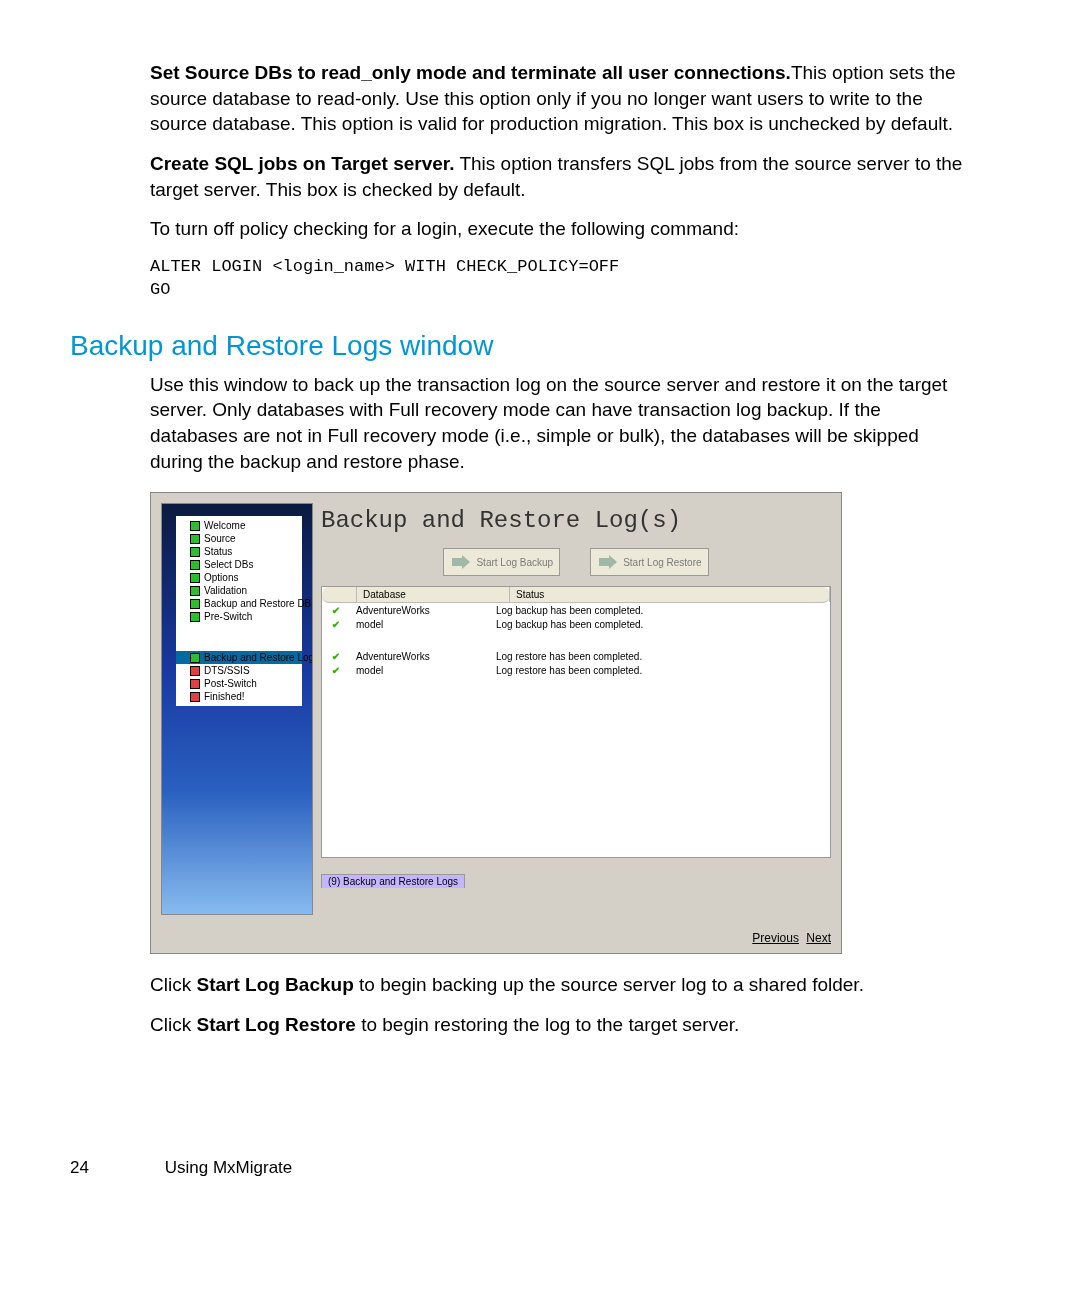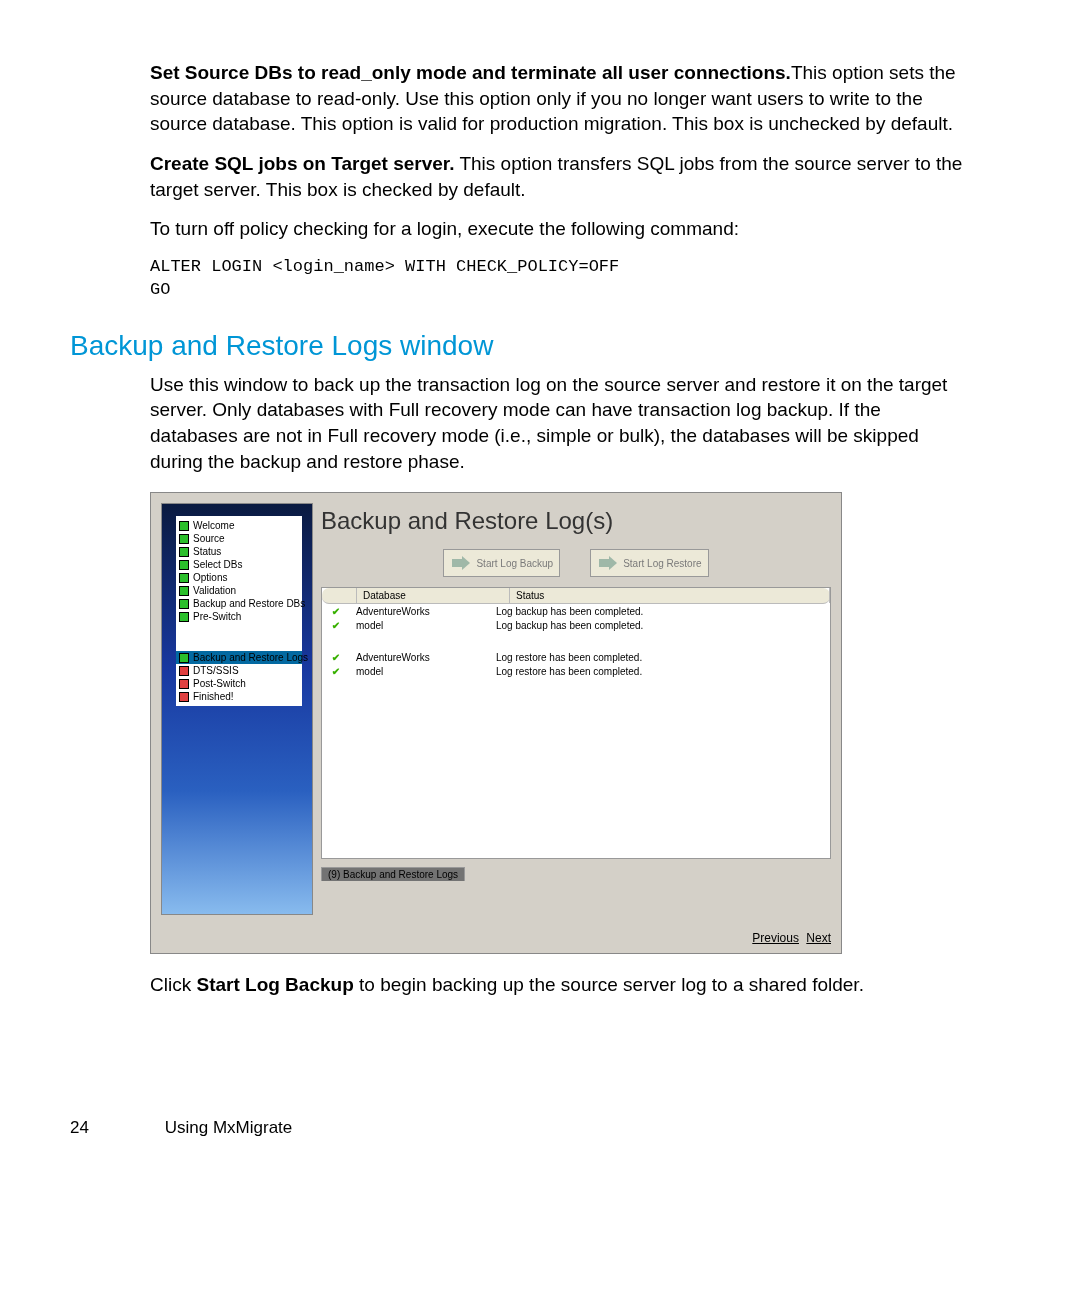--- a/index.html
+++ b/index.html
@@ -80,31 +80,31 @@
   }
   .navlist {
     background: #fff;
     margin: 12px 10px 0 14px;
     padding: 3px 0;
     font-size: 10px;
   }
   .navitem {
     display: flex;
     align-items: center;
-    padding: 1px 4px 1px 3px;
+    padding: 1px 4px 1px 14px;
     white-space: nowrap;
   }
   .navitem.sel { background: #0369a1; margin-top: 28px; }
   .sq { width: 8px; height: 8px; border:1px solid #000; margin-right: 4px; flex:0 0 auto; }
   .sq.g { background: #2bbf2b; }
   .sq.r { background: #e04040; }
 
   .mainpanel { flex: 1; display:flex; flex-direction:column; }
   .main-title {
-    font-family: Liberation Sans, sans-serif;
+    font-family: Liberation Mono, monospace;
     font-size: 24px;
     color: #333;
     padding: 4px 0 8px 0;
   }
   .btnrow { display:flex; justify-content:center; gap:30px; padding: 6px 0 10px 0; }
   .bigbtn {
     display:flex; align-items:center;
     border: 1px solid #999; background:#ece9d8;
     padding: 2px 6px; color:#7a7a7a; font-size:10px;
     height: 22px;
@@ -132,24 +132,24 @@
   .col-db  { width: 140px; }
   .col-st  { flex:1; }
   .lv-body { flex:1; overflow:hidden; }
   .lv-row { display:flex; padding: 0 0; font-size:10px; height:14px; align-items:center; }
   .lv-row .c-ico { width: 28px; text-align:center; color:#2bbf2b; }
   .lv-row .c-db  { width: 140px; padding-left:6px; }
   .lv-row .c-st  { flex:1; }
   .tick { color:#38b000; font-weight:bold; }
 
   .tab {
-    margin-top: 8px;
+    margin-top: 16px;
     display:inline-block;
     border:1px solid #999; border-bottom:none;
-    background:#737373; padding:1px 6px; font-size:10px;
+    background:#c4b5fd; padding:1px 6px; font-size:10px;
   }
   .footerbar {
     text-align: right;
     padding: 6px 10px 8px 0;
     font-size: 12px;
   }
   .footerbar a { color:#000; text-decoration: underline; margin-left: 4px; }
 
   .pagefoot {
     margin-top: 120px;
@@ -282,20 +282,23 @@
     <div class="footerbar">
       <a>Previous</a>
       <a>Next</a>
     </div>
   </div>
 
   <div class="body-text">
     <div class="para">
       <span>Click </span><span class="bold">Start Log Backup</span><span> to begin backing up the source server log to a shared folder.</span>
     </div>
+    <div class="para">
+      <span>Click </span><span class="bold">Start Log Restore</span><span> to begin restoring the log to the target server.</span>
+    </div>
   </div>
 
   <div class="pagefoot">
     <span class="pn">24</span>
     <span>Using MxMigrate</span>
   </div>
 
 </div>
 
 </body></html>

